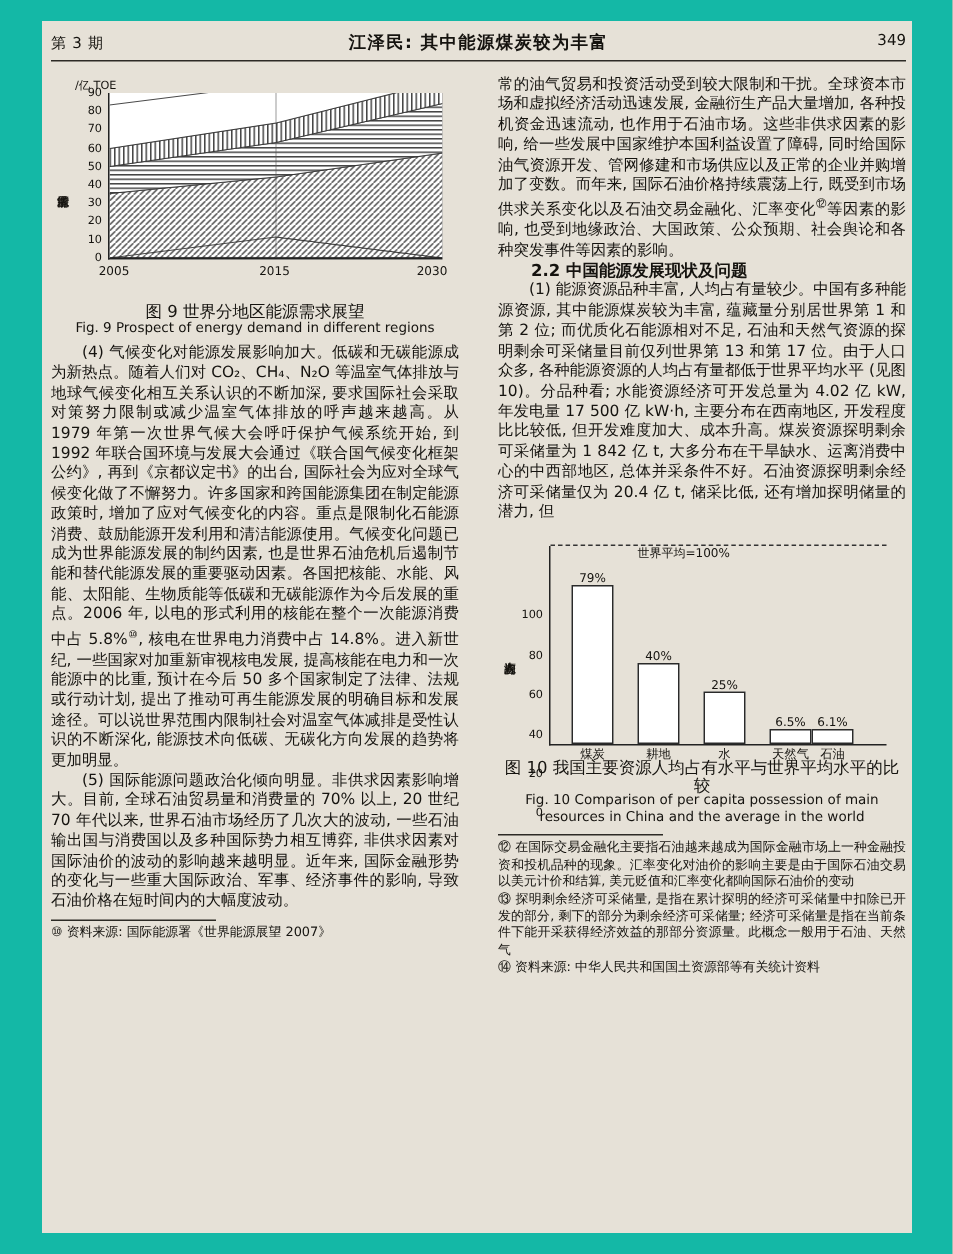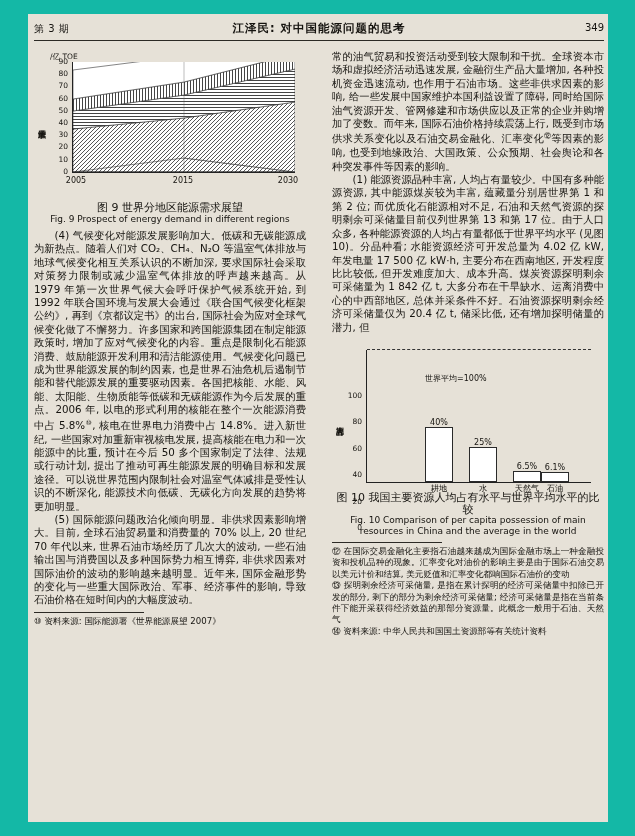--- a/index.html
+++ b/index.html
@@ -256,21 +256,20 @@
   .avgline {
     position: absolute;
     left: 0;
     width: 100%;
     border-top: 1px dashed #333;
   }
   .avglabel {
     position: absolute;
     font-size: 8px;
     background: transparent;
-    margin-top: 24px;
   }
   
   .fn-rule {
     width: 110px;
     height: 1px;
     background: #2c2a25;
     margin: 5px 0 3px 0;
   }
   .fn {
     font-size: 8.6px;
@@ -281,21 +280,21 @@
   sup { font-size: 7px; }
 </style>
 </head>
 <body>
 
 <div class="page">
   <div class="paper"></div>
 
   <div class="hdr">
     <div class="hdr-left">第 3 期</div>
-    <div class="hdr-center">江泽民: 对中国能源问题的思考</div>
+    <div class="hdr-center">江泽民: 其中能源煤炭较为丰富</div>
     <div class="hdr-right">349</div>
   </div>
   <div class="hdr-rule"></div>
 
   <div class="col left">
 
     <div class="fig9-wrap">
       <div class="fig9-box">
         <div class="fig9-ylabel">能源需求量</div>
         <div class="fig9-yunit">/亿 TOE</div>
@@ -357,37 +356,42 @@
 
     <p>(4) 气候变化对能源发展影响加大。低碳和无碳能源成为新热点。随着人们对 CO₂、CH₄、N₂O 等温室气体排放与地球气候变化相互关系认识的不断加深, 要求国际社会采取对策努力限制或减少温室气体排放的呼声越来越高。从 1979 年第一次世界气候大会呼吁保护气候系统开始, 到 1992 年联合国环境与发展大会通过《联合国气候变化框架公约》, 再到《京都议定书》的出台, 国际社会为应对全球气候变化做了不懈努力。许多国家和跨国能源集团在制定能源政策时, 增加了应对气候变化的内容。重点是限制化石能源消费、鼓励能源开发利用和清洁能源使用。气候变化问题已成为世界能源发展的制约因素, 也是世界石油危机后遏制节能和替代能源发展的重要驱动因素。各国把核能、水能、风能、太阳能、生物质能等低碳和无碳能源作为今后发展的重点。2006 年, 以电的形式利用的核能在整个一次能源消费中占 5.8%<sup>⑩</sup>, 核电在世界电力消费中占 14.8%。进入新世纪, 一些国家对加重新审视核电发展, 提高核能在电力和一次能源中的比重, 预计在今后 50 多个国家制定了法律、法规或行动计划, 提出了推动可再生能源发展的明确目标和发展途径。可以说世界范围内限制社会对温室气体减排是受性认识的不断深化, 能源技术向低碳、无碳化方向发展的趋势将更加明显。</p>
     <p>(5) 国际能源问题政治化倾向明显。非供求因素影响增大。目前, 全球石油贸易量和消费量的 70% 以上, 20 世纪 70 年代以来, 世界石油市场经历了几次大的波动, 一些石油输出国与消费国以及多种国际势力相互博弈, 非供求因素对国际油价的波动的影响越来越明显。近年来, 国际金融形势的变化与一些重大国际政治、军事、经济事件的影响, 导致石油价格在短时间内的大幅度波动。</p>
 
     <div class="fn-rule"></div>
     <div class="fn">⑩ 资料来源: 国际能源署《世界能源展望 2007》</div>
   </div>
 
   <div class="col right">
     <p class="noind">常的油气贸易和投资活动受到较大限制和干扰。全球资本市场和虚拟经济活动迅速发展, 金融衍生产品大量增加, 各种投机资金迅速流动, 也作用于石油市场。这些非供求因素的影响, 给一些发展中国家维护本国利益设置了障碍, 同时给国际油气资源开发、管网修建和市场供应以及正常的企业并购增加了变数。而年来, 国际石油价格持续震荡上行, 既受到市场供求关系变化以及石油交易金融化、汇率变化<sup>⑫</sup>等因素的影响, 也受到地缘政治、大国政策、公众预期、社会舆论和各种突发事件等因素的影响。</p>
+    <p class="sec-title">2.2  中国能源发展现状及问题</p>
     <p>(1) 能源资源品种丰富, 人均占有量较少。中国有多种能源资源, 其中能源煤炭较为丰富, 蕴藏量分别居世界第 1 和第 2 位; 而优质化石能源相对不足, 石油和天然气资源的探明剩余可采储量目前仅列世界第 13 和第 17 位。由于人口众多, 各种能源资源的人均占有量都低于世界平均水平 (见图 10)。分品种看; 水能资源经济可开发总量为 4.02 亿 kW, 年发电量 17 500 亿 kW·h, 主要分布在西南地区, 开发程度比比较低, 但开发难度加大、成本升高。煤炭资源探明剩余可采储量为 1 842 亿 t, 大多分布在干旱缺水、运离消费中心的中西部地区, 总体并采条件不好。石油资源探明剩余经济可采储量仅为 20.4 亿 t, 储采比低, 还有增加探明储量的潜力, 但</p>
 
     <div class="fig10-box">
       <div class="fig10-ylabel">人均占有资源</div>
       <div class="fig10-ticks">
         <span style="top:0px;">100</span>
         <span style="top:26.4px;">80</span>
         <span style="top:52.8px;">60</span>
         <span style="top:79.2px;">40</span>
         <span style="top:105.6px;">20</span>
         <span style="top:132px;">0</span>
       </div>
 
       <div class="fig10-plot">
         <div class="avgline" style="bottom:132px;"></div>
         <div class="avglabel" style="left:58px; top:-2px;">世界平均=100%</div>
 
+        <div class="bar" style="left:14px; height:104.3px;">
+          <span class="val">79%</span>
+          <span class="cat">煤炭</span>
+        </div>
         <div class="bar" style="left:58px; height:52.8px;">
           <span class="val">40%</span>
           <span class="cat">耕地</span>
         </div>
         <div class="bar" style="left:102px; height:33px;">
           <span class="val">25%</span>
           <span class="cat">水</span>
         </div>
         <div class="bar" style="left:146px; height:8.6px;">
           <span class="val">6.5%</span>

